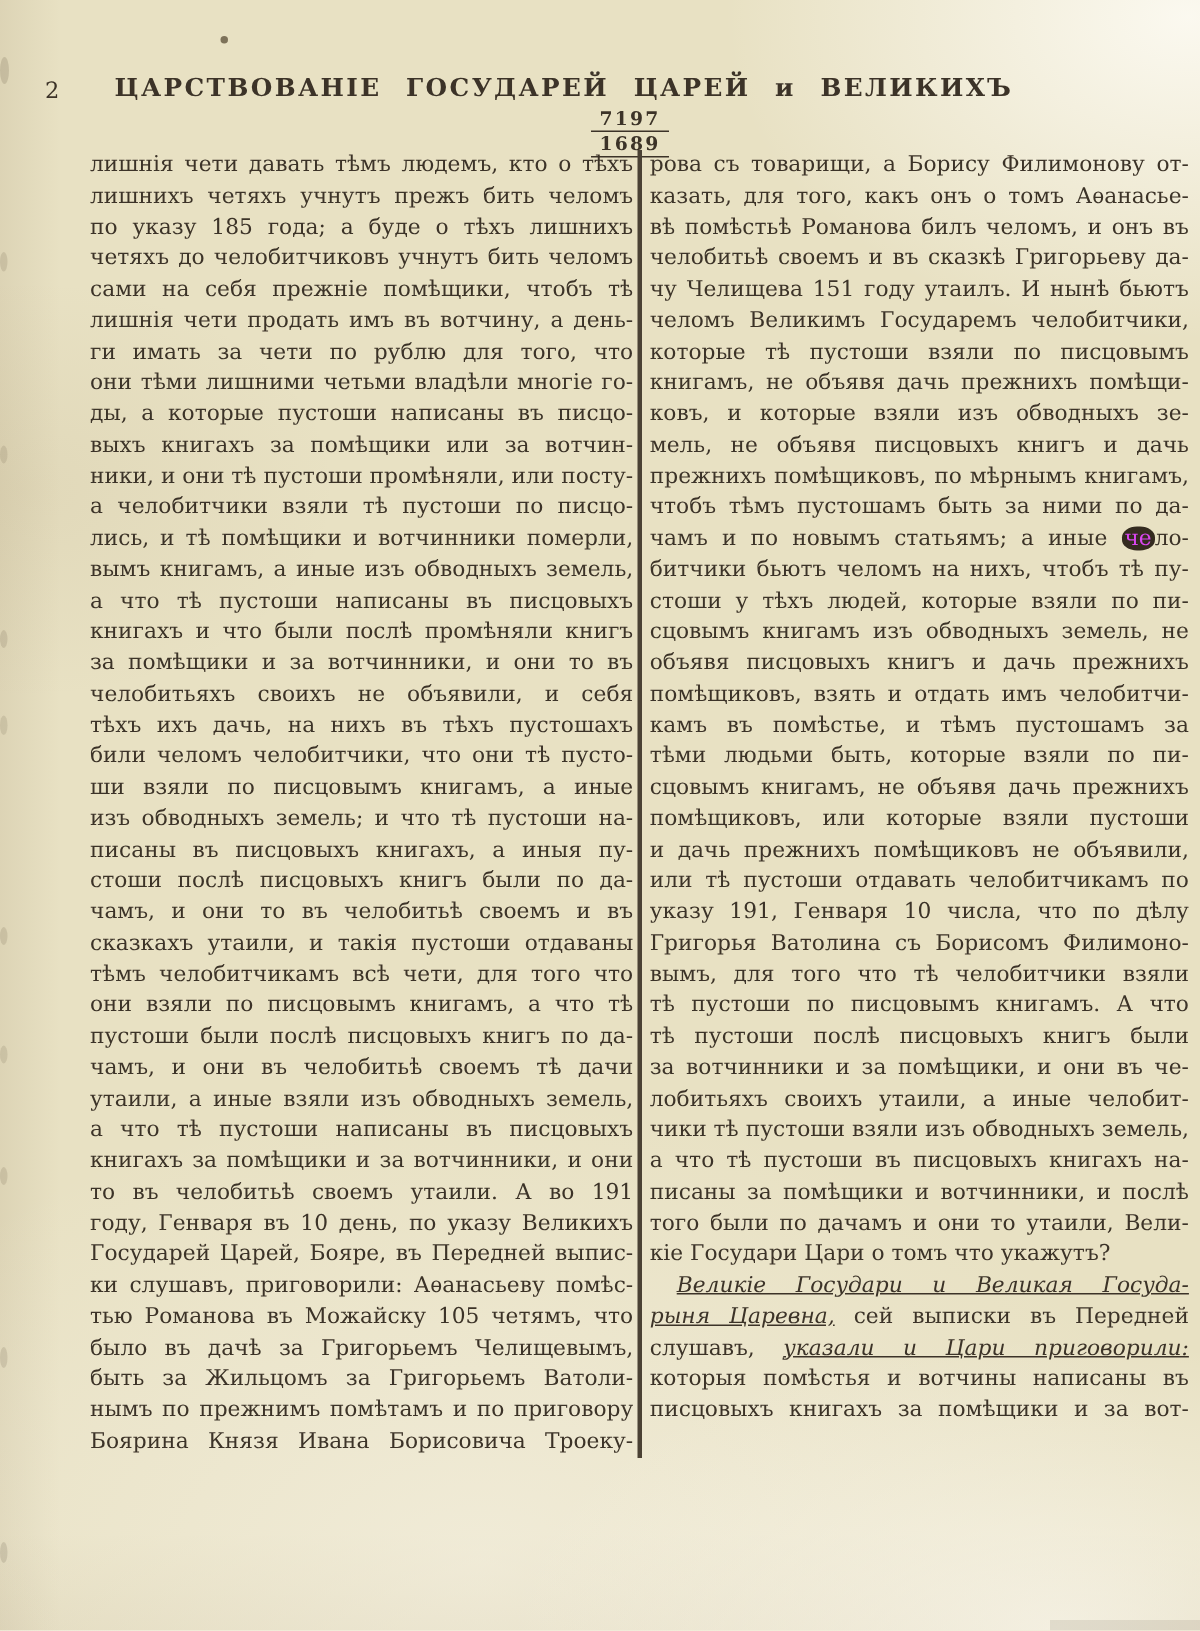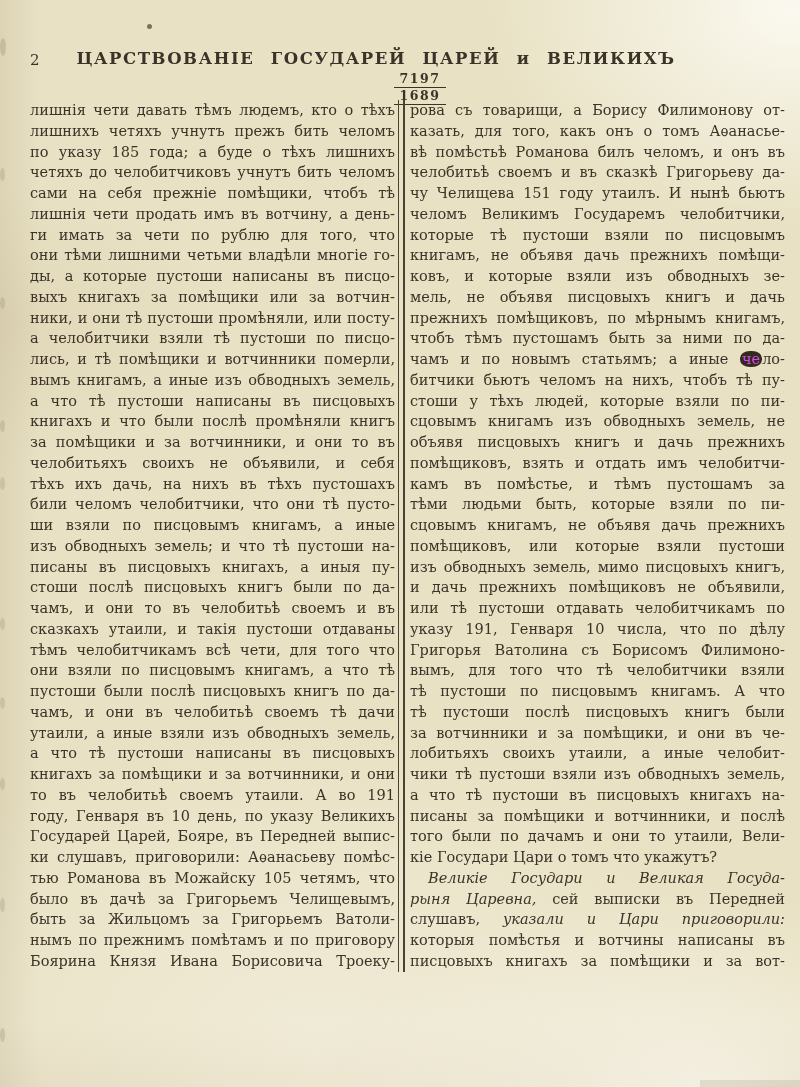--- a/index.html
+++ b/index.html
@@ -39,35 +39,35 @@
     border-bottom:1.5px solid #3c3328;
     padding-bottom:1px;margin-bottom:1px;
   }
   .columns{
     position:absolute;top:100px;left:30px;width:755px;
     display:flex;align-items:stretch;
   }
   .col{
     font-size:14.5px;
   }
-  .col-left{width:365px;}
+  .col-left{width:365px;margin-left:30px;}
   .col-right{flex:1;}
   .divider{
     width:4px;margin-left:3px;margin-right:5px;
     border-left:1.5px solid #4a4134;
     border-right:2px solid #4a4134;
   }
   .line{
     height:20.75px;line-height:20.75px;
     text-align:justify;text-align-last:justify;
     overflow:hidden;white-space:nowrap;
   }
   .line.nojust{text-align:left;text-align-last:left;}
   .line.indent{text-indent:18px;}
-  .it{font-style:italic;}
+  .it{font-style:italic;text-decoration:underline;}
   .blot{
     background:#342b1f;color:#d946ef;
     border-radius:45%;padding:0 2px;
   }
   .artifact{
     position:absolute;background:#5a4c36;border-radius:50%;
   }
 </style>
 </head>
 <body>
@@ -145,21 +145,20 @@
         <div class="line"><span>чамъ и по новымъ статьямъ; а иные </span><span class="blot">че</span><span>ло-</span></div>
         <div class="line">битчики бьютъ челомъ на нихъ, чтобъ тѣ пу-</div>
         <div class="line">стоши у тѣхъ людей, которые взяли по пи-</div>
         <div class="line">сцовымъ книгамъ изъ обводныхъ земель, не</div>
         <div class="line">объявя писцовыхъ книгъ и дачь прежнихъ</div>
         <div class="line">помѣщиковъ, взять и отдать имъ челобитчи-</div>
         <div class="line">камъ въ помѣстье, и тѣмъ пустошамъ за</div>
         <div class="line">тѣми людьми быть, которые взяли по пи-</div>
         <div class="line">сцовымъ книгамъ, не объявя дачь прежнихъ</div>
         <div class="line">помѣщиковъ, или которые взяли пустоши</div>
-        <div class="line">изъ обводныхъ земель, мимо писцовыхъ книгъ,</div>
         <div class="line">и дачь прежнихъ помѣщиковъ не объявили,</div>
         <div class="line">или тѣ пустоши отдавать челобитчикамъ по</div>
         <div class="line">указу 191, Генваря 10 числа, что по дѣлу</div>
         <div class="line">Григорья Ватолина съ Борисомъ Филимоно-</div>
         <div class="line">вымъ, для того что тѣ челобитчики взяли</div>
         <div class="line">тѣ пустоши по писцовымъ книгамъ. А что</div>
         <div class="line">тѣ пустоши послѣ писцовыхъ книгъ были</div>
         <div class="line">за вотчинники и за помѣщики, и они въ че-</div>
         <div class="line">лобитьяхъ своихъ утаили, а иные челобит-</div>
         <div class="line">чики тѣ пустоши взяли изъ обводныхъ земель,</div>

